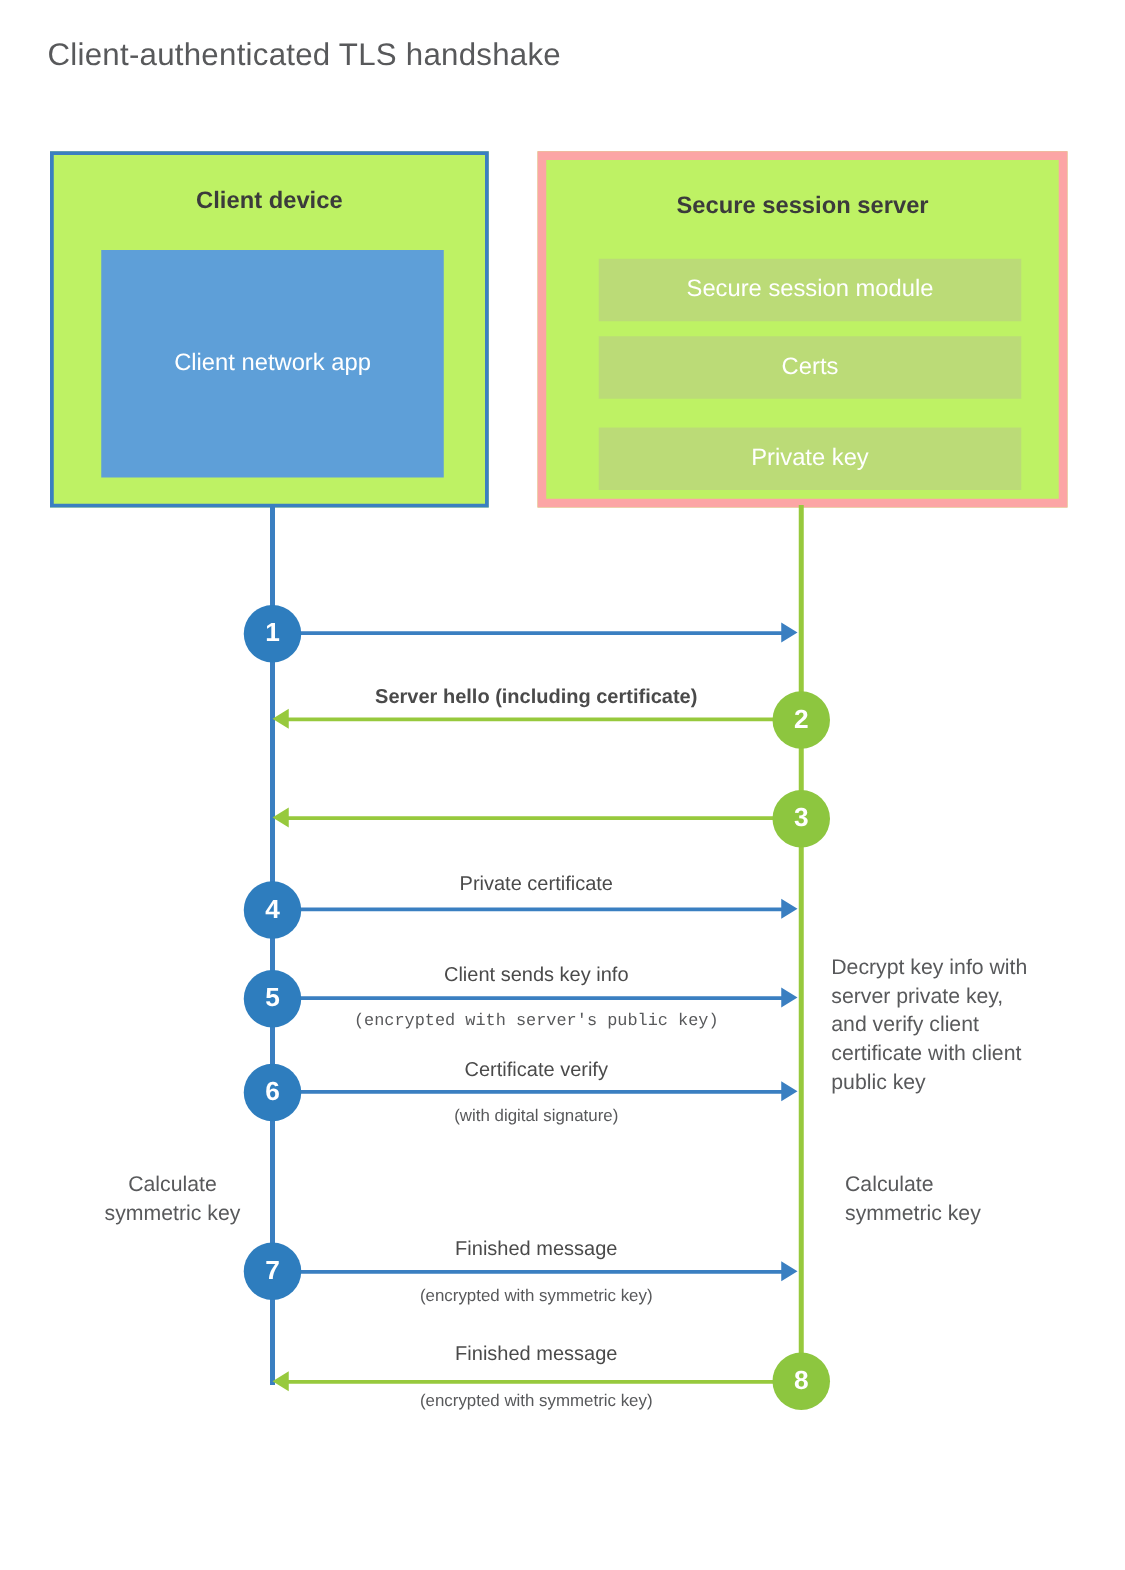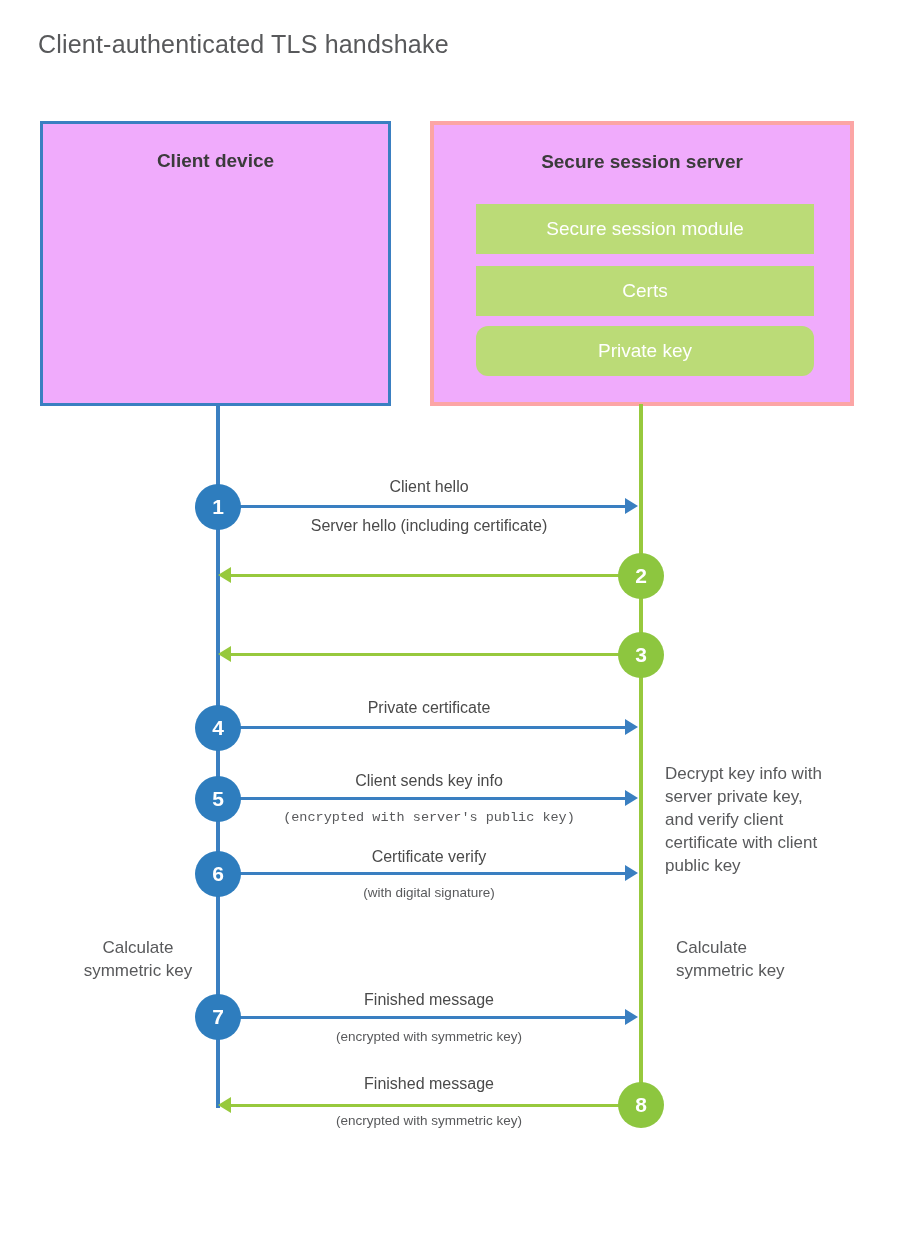--- a/index.html
+++ b/index.html
@@ -28,36 +28,36 @@
     top: 30px;
     font-size: 25px;
     font-weight: 400;
     color: #58595b;
     letter-spacing: 0.2px;
     white-space: nowrap;
   }
   
   .party-box {
     position: absolute;
-    background: #f0abfc;
+    background: #bef264;
     box-sizing: border-box;
   }
   .party-box.client {
     left: 40px;
     top: 121px;
     width: 351px;
     height: 285px;
     border: 3px solid #3a7fc1;
   }
   .party-box.server {
     left: 430px;
     top: 121px;
     width: 424px;
     height: 285px;
-    border: 4px solid #fca5a5;
+    border: 7px solid #fca5a5;
   }
   .party-title {
     position: absolute;
     left: 0;
     right: 0;
     top: 26px;
     text-align: center;
     font-size: 19px;
     font-weight: bold;
     color: #3b3b3b;
@@ -88,21 +88,21 @@
     background: #bbdb77;
     color: #ffffff;
     font-size: 19px;
     display: flex;
     align-items: center;
     justify-content: center;
     box-sizing: border-box;
   }
   .server-bar.b0 { top: 79px; }
   .server-bar.b1 { top: 141px; }
-  .server-bar.b2 { top: 201px; border-radius: 12px; }
+  .server-bar.b2 { top: 214px; }
 
   
   .lifeline {
     position: absolute;
     width: 4px;
   }
   .lifeline.client-line {
     left: 216px;
     top: 404px;
     height: 704px;
@@ -181,38 +181,38 @@
 </style>
 </head>
 <body>
 
 <div id="stage">
 
   <div class="page-title">Client-authenticated TLS handshake</div>
 
   <div class="party-box client">
     <div class="party-title">Client device</div>
+    <div class="client-app">Client network app</div>
   </div>
 
   <div class="party-box server">
     <div class="party-title">Secure session server</div>
     <div class="server-bar b1">Certs</div>
     <div class="server-bar b0">Secure session module</div>
     <div class="server-bar b2">Private key</div>
   </div>
 
   <div class="lifeline client-line"></div>
   <div class="lifeline server-line"></div>
 
-  <div class="msg-label" style="left:218px; top:478px; width:422px;">Client hello</div>
   <div class="arrow-line to-server" style="left:218px; top:505px; width:408px;"></div>
   <div class="arrow-head right" style="left:625px; top:498px;"></div>
   <div class="step-circle client-side" style="left:195px; top:484px;">1</div>
 
-  <div class="msg-label" style="left:218px; top:517px; width:422px;">Server hello (including certificate)</div>
+  <div class="msg-label" style="left:218px; top:549px; width:422px;font-weight:bold;">Server hello (including certificate)</div>
   <div class="arrow-line to-client" style="left:230px; top:574px; width:410px;"></div>
   <div class="arrow-head left" style="left:218px; top:567px;"></div>
   <div class="step-circle server-side" style="left:618px; top:553px;">2</div>
 
   <div class="arrow-line to-client" style="left:230px; top:653px; width:410px;"></div>
   <div class="arrow-head left" style="left:218px; top:646px;"></div>
   <div class="step-circle server-side" style="left:618px; top:632px;">3</div>
 
   <div class="msg-label" style="left:218px; top:699px; width:422px;">Private certificate</div>
   <div class="arrow-line to-server" style="left:218px; top:726px; width:408px;"></div>

